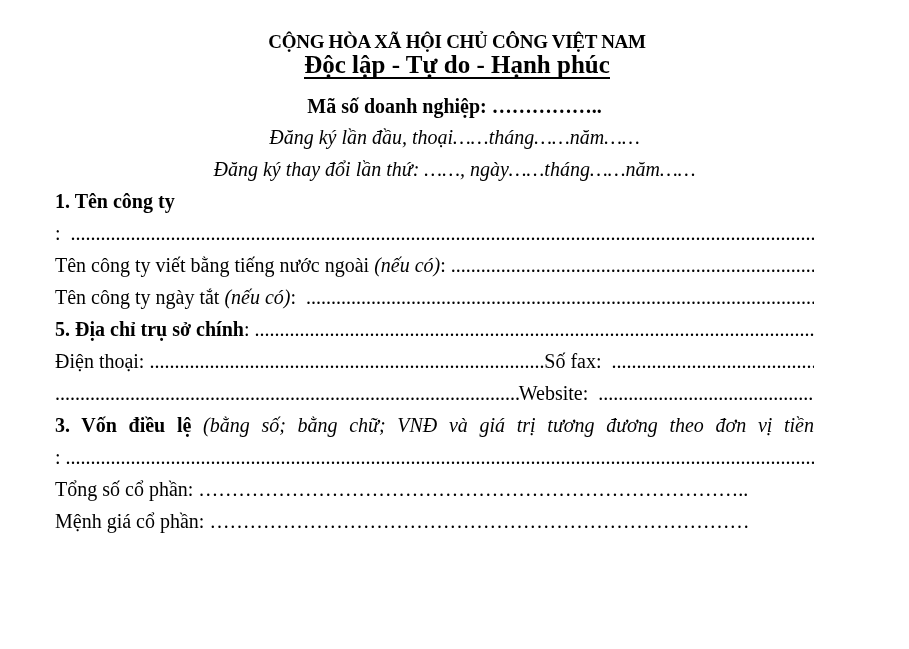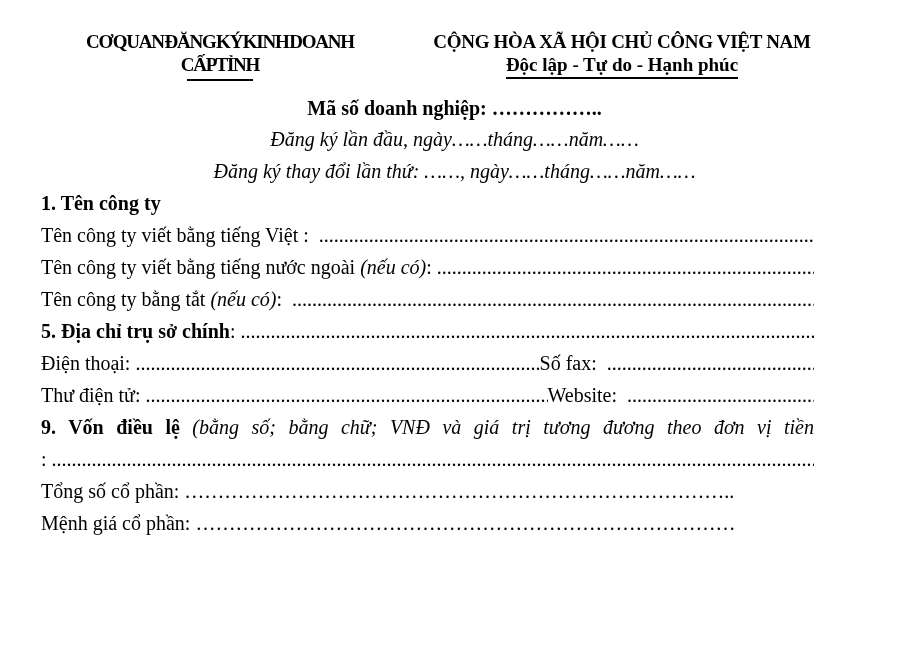--- a/index.html
+++ b/index.html
@@ -8,105 +8,98 @@
     font-family:"Liberation Serif","DejaVu Serif",serif;
     overflow:hidden;
   }
   .header{display:flex;padding:30px 50px 0 55px;}
   .gov{width:330px;text-align:center;}
   .rep{flex:1;text-align:center;}
   .hline{font-size:19px;font-weight:bold;line-height:23px;white-space:nowrap;}
   .condensed{letter-spacing:-1.2px;word-spacing:-3px;}
   .slight{letter-spacing:-0.3px;}
   .short-rule{width:66px;border-top:2px solid #000;margin:3px auto 0;height:0;}
-  .motto{display:inline-block;font-size:19px;font-weight:bold;line-height:23px;
+  .motto{display:inline-block;font-size:25px;font-weight:bold;line-height:23px;
          border-bottom:2px solid #000;padding-bottom:1px;white-space:nowrap;}
   .title{margin-top:40px;text-align:center;font-size:22px;font-weight:bold;line-height:31px;}
   .maso{margin-top:12px;text-align:center;font-size:20px;font-weight:bold;line-height:30px;}
   .maso span{white-space:pre;}
   .meta-line{text-align:center;font-style:italic;font-size:20px;line-height:32px;}
-  .content{padding:0 95px 0 41px;font-size:20px;}
+  .content{padding:0 95px 0 55px;font-size:20px;}
   .line{display:flex;line-height:32px;align-items:baseline;}
   .line .seg{white-space:pre;flex:0 0 auto;}
   .leader{flex:1 1 0;overflow:hidden;white-space:pre;min-width:0;}
   .bold{font-weight:bold;}
   .it{font-style:italic;}
   .jline{display:block;line-height:32px;text-align:justify;text-align-last:justify;white-space:normal;}
 </style>
 </head>
 <body>
 
 <div>
 
   <div class="header">
-    <div class="gov">
-      <div class="hline condensed">CƠ QUAN ĐĂNG KÝ KINH DOANH</div>
-      <div class="hline condensed">CẤP TỈNH</div>
-      <div class="short-rule"></div>
-    </div>
     <div class="rep">
       <div class="hline slight">CỘNG HÒA XÃ HỘI CHỦ CÔNG VIỆT NAM</div>
       <div class="motto">Độc lập - Tự do - Hạnh phúc</div>
     </div>
   </div>
 
 
   <div class="maso">
     <span>Mã số doanh nghiệp: </span><span>……………..</span>
   </div>
 
-  <div class="meta-line">Đăng ký lần đầu, ngày……tháng……năm……</div>
+  <div class="meta-line">Đăng ký lần đầu, thoại……tháng……năm……</div>
   <div class="meta-line">Đăng ký thay đổi lần thứ: ……, ngày……tháng……năm……</div>
 
   <div class="content">
 
     <div class="line bold">1. Tên công ty</div>
 
     <div class="line">
-      <span class="seg">Tên công ty viết bằng tiếng Việt </span>
         <span class="seg">:  </span>
         <span class="leader">..........................................................................................................................................................</span>
     </div>
 
     <div class="line">
       <span class="seg">Tên công ty viết bằng tiếng nước ngoài </span>
         <span class="seg it">(nếu có)</span>
         <span class="seg">: </span>
         <span class="leader">..........................................................................................................................................................</span>
     </div>
 
     <div class="line">
-      <span class="seg">Tên công ty bằng tắt </span>
+      <span class="seg">Tên công ty ngày tắt </span>
         <span class="seg it">(nếu có)</span>
         <span class="seg">:  </span>
         <span class="leader">..........................................................................................................................................................</span>
     </div>
 
     <div class="line">
       <span class="seg bold">5. Địa chỉ trụ sở chính</span>
         <span class="seg">: </span>
         <span class="leader">..........................................................................................................................................................</span>
     </div>
 
     <div class="line">
       <span class="seg">Điện thoại: </span>
         <span class="leader" style="flex-grow:1.95">......................................................................................................................</span>
         <span class="seg">Số fax:  </span>
         <span class="leader">......................................................................................................................</span>
     </div>
 
     <div class="line">
-      <span class="seg">Thư điện tử: </span>
         <span class="leader" style="flex-grow:2.15">......................................................................................................................</span>
         <span class="seg">Website:  </span>
         <span class="leader">......................................................................................................................</span>
     </div>
 
     <div class="jline">
-      <span class="bold">9. Vốn điều lệ</span>
+      <span class="bold">3. Vốn điều lệ</span>
       <span class="it">(bằng số; bằng chữ; VNĐ và giá trị tương đương theo đơn vị tiền</span>
     </div>
 
     <div class="line">
         <span class="seg">: </span>
         <span class="leader">..........................................................................................................................................................</span>
     </div>
 
     <div class="line">
       <span class="seg">Tổng số cổ phần: </span>

